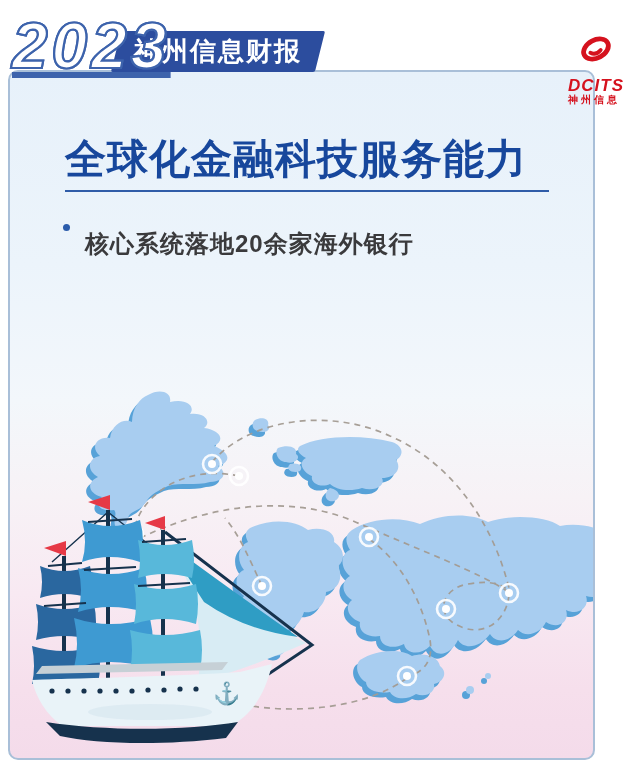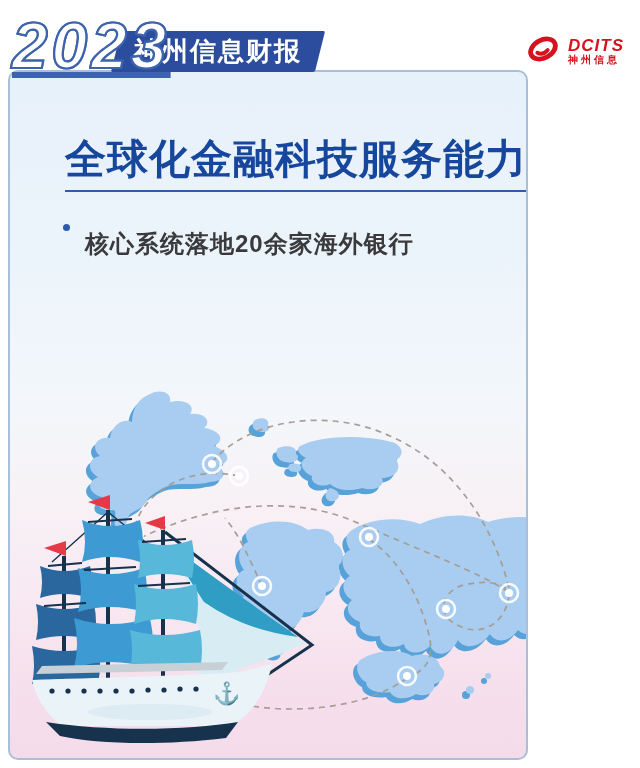--- a/index.html
+++ b/index.html
@@ -2,21 +2,21 @@
 <html><head>
 <meta charset="utf-8">
 <style>
   * { margin:0; padding:0; box-sizing:border-box; }
   html,body { width:640px; height:768px; background:#ffffff; overflow:hidden;
               font-family:"Liberation Sans", sans-serif; }
   .poster { position:relative; width:640px; height:768px; background:#ffffff; }
 
   
   .card {
-    position:absolute; left:8px; top:70px; width:520px; height:690px;
+    position:absolute; left:8px; top:70px; width:587px; height:690px;
     border:2px solid #a9bfd8; border-radius:10px; overflow:hidden;
     background:linear-gradient(180deg,
       #e7f1fa 0%, #ecf4fb 28%, #f3f7fb 48%,
       #f7f2f6 62%, #f8e9f2 76%, #f6dfec 90%, #f4dbea 100%);
   }
 
   
   .year {
     position:absolute; left:12px; top:14px; z-index:3;
     font-style:italic; font-weight:800; font-size:64px; line-height:1;
@@ -29,21 +29,21 @@
     position:absolute; left:116px; top:31px; z-index:2;
     width:204px; height:41px; background:#2c4d9e;
     transform:skewX(-14deg); border-radius:2px;
     display:flex; align-items:center; justify-content:center;
   }
   .badge span {
     transform:skewX(14deg); color:#ffffff; font-weight:700;
     font-size:26px; letter-spacing:2px; white-space:nowrap;
   }
   .logo { position:absolute; right:16px; top:33px; z-index:3;
-          display:flex; align-items:center; gap:8px; }
+          display:flex; align-items:center; gap:8px;flex-direction:column; }
   .logo-texts { display:flex; flex-direction:column; line-height:1.05; }
   .logo-brand { color:#d5121e; font-style:italic; font-weight:800;
                 font-size:17px; letter-spacing:1px; }
   .logo-cn { color:#d5121e; font-weight:700; font-size:10px; letter-spacing:3px; }
 
   
   .title {
     position:absolute; left:55px; top:60px; z-index:2;
     font-family:"Liberation Serif", serif; font-weight:800;
     font-size:41px; letter-spacing:1px; color:#17479c; white-space:nowrap;

